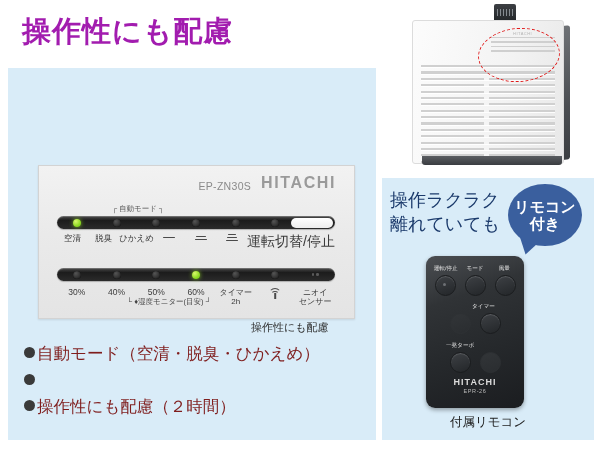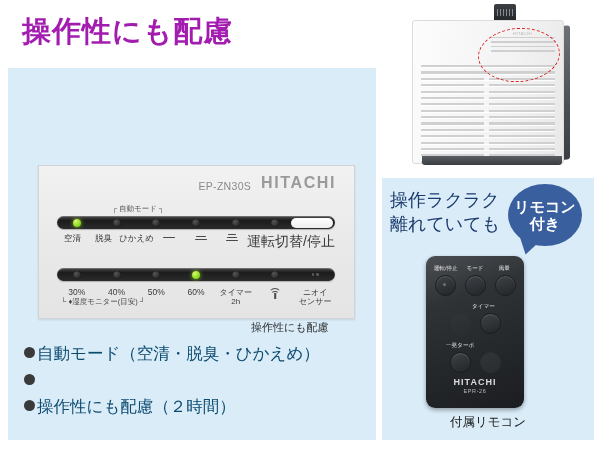--- a/index.html
+++ b/index.html
@@ -164,21 +164,21 @@
   .row2-labels .cell { flex: 1 1 0; text-align: center; white-space: nowrap; line-height: 1.15; }
   .row2-labels .cell.two-line { font-size: 8px; }
 
   .humid-bracket {
     position: absolute;
     left: 22px;
     top: 131px;
     width: 150px;
     font-size: 7.5px;
     color: #444;
-    text-align: left;
+    text-align: right;
     white-space: nowrap;
   }
 
   .wind-icon {
     display: inline-block;
     width: 14px;
     height: 9px;
     position: relative;
   }
   .wind-icon i {
@@ -236,21 +236,21 @@
 
   
   .bullets {
     position: absolute;
     left: 16px;
     top: 272px;
     width: 350px;
   }
   .bullet {
     font-size: 16.5px;
-    color: #0c4a6e;
+    color: #7f1d1d;
     line-height: 1.62;
     white-space: nowrap;
   }
   .bullet .dot {
     display: inline-block;
     width: 11px;
     height: 11px;
     border-radius: 50%;
     background: #3a3a3a;
     margin-right: 2px;

